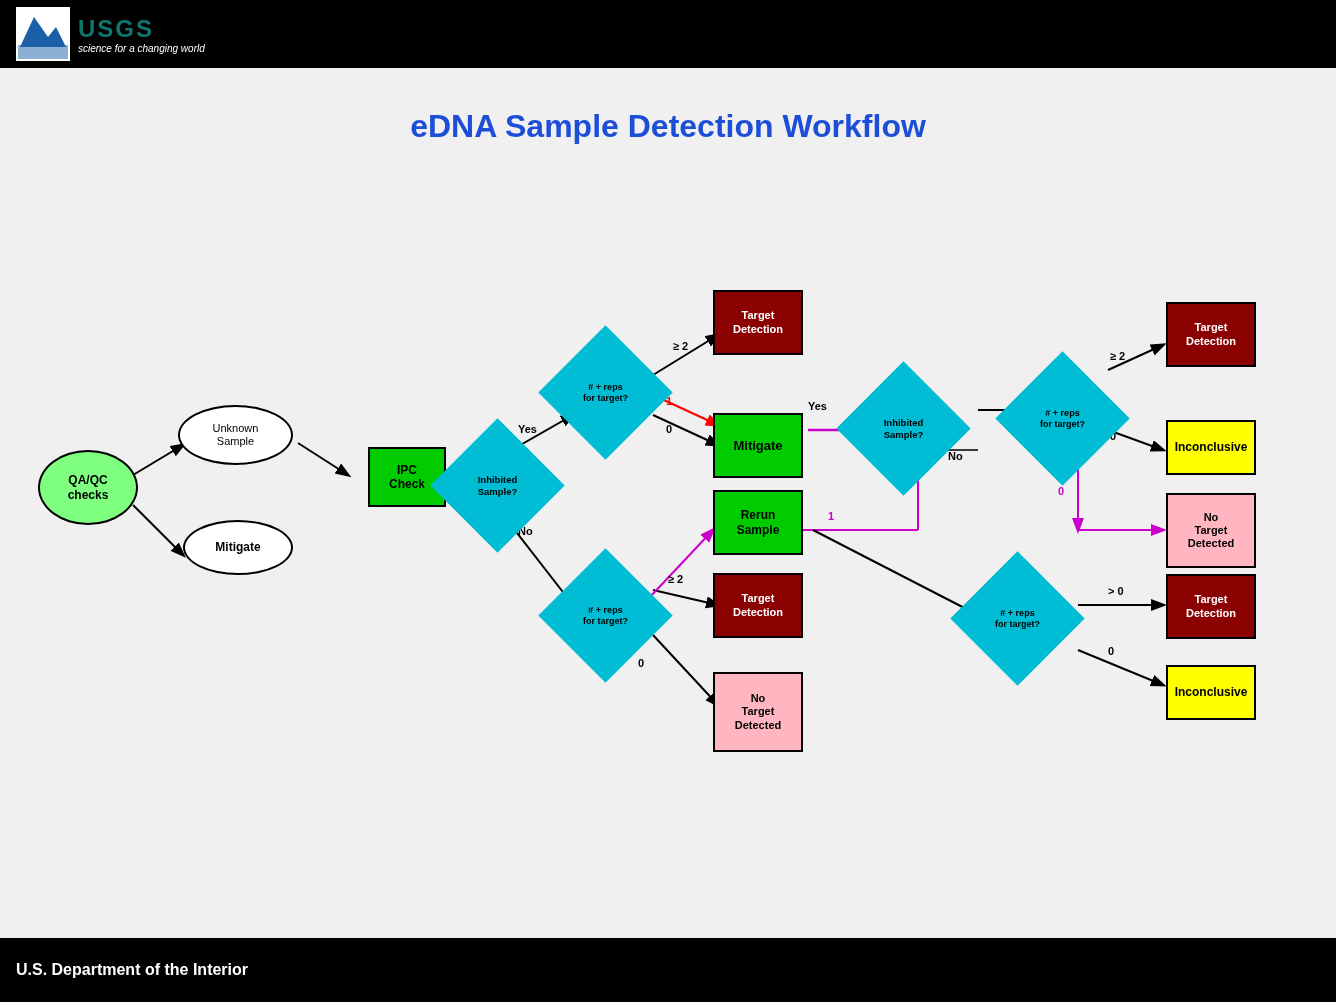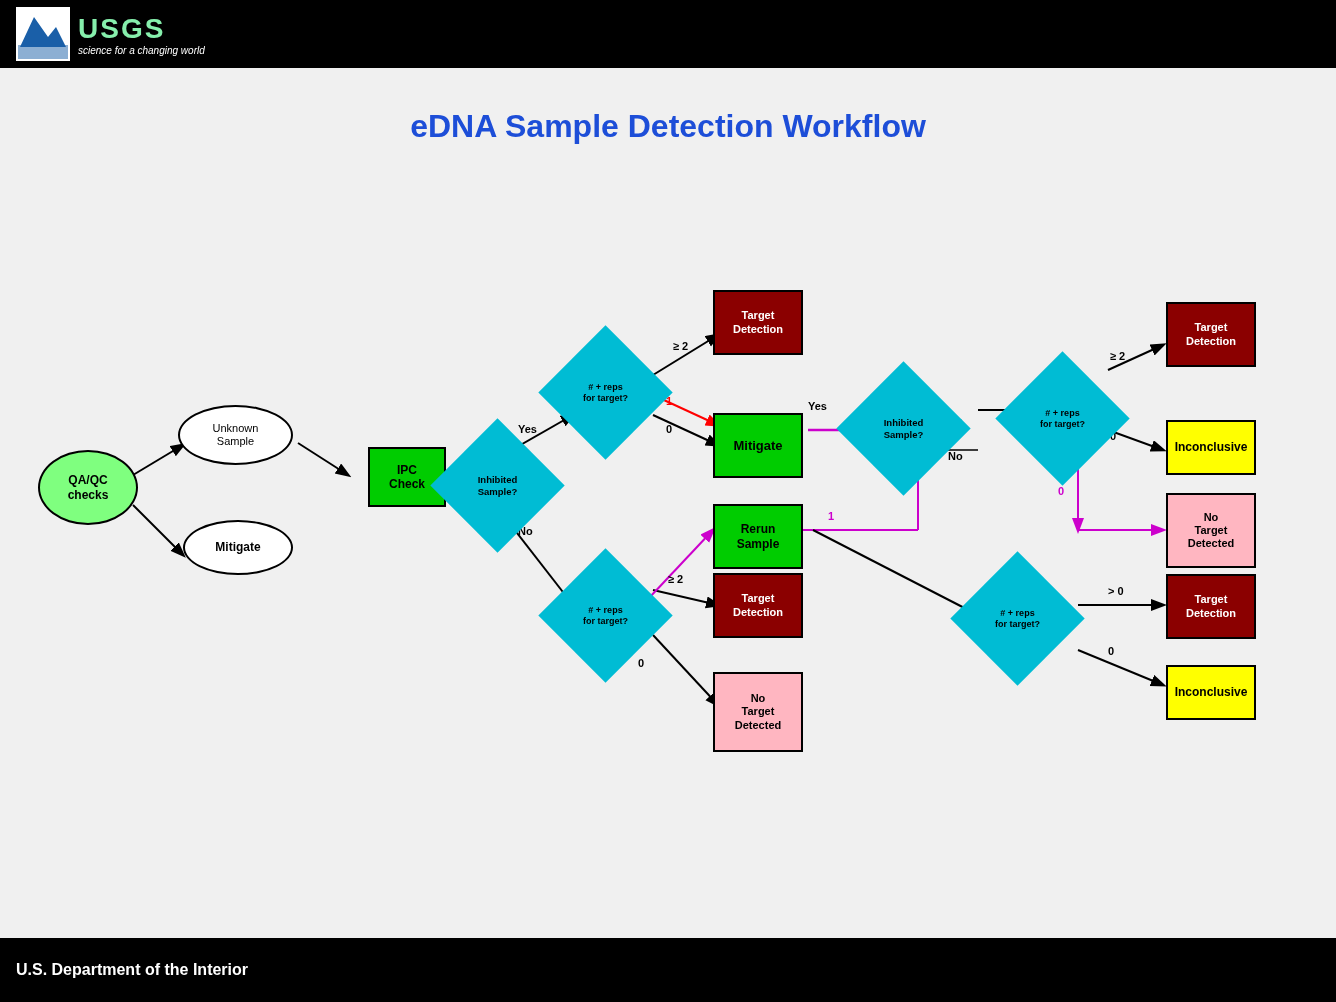--- a/index.html
+++ b/index.html
@@ -13,22 +13,22 @@
       align-items: center;
       padding: 0 16px;
     }
     .logo-box {
       background: #000;
       display: flex;
       align-items: center;
       gap: 8px;
     }
     .logo-text {
-      color: #86efac;
-      font-size: 28px;
+      color: #0f766e;
+      font-size: 24px;
       font-weight: 900;
       letter-spacing: 2px;
     }
     .logo-sub {
       color: #fff;
       font-size: 10px;
       font-style: italic;
     }
 
     
@@ -317,21 +317,21 @@
     <div class="node rect-yellow" style="left:1148px; top:245px; width:90px; height:55px;">
       <span style="font-size:12px; font-weight:bold;">Inconclusive</span>
     </div>
 
     <div class="node rect-pink" style="left:1148px; top:318px; width:90px; height:75px;">
       <span style="white-space:pre-line; font-size:11px; font-weight:bold;">No
 Target
 Detected</span>
     </div>
 
-    <div class="node rect-green" style="left:695px; top:329px; width:90px; height:65px;">
+    <div class="node rect-green" style="left:695px; top:315px; width:90px; height:65px;">
       <span style="white-space:pre-line; font-size:12px; font-weight:bold;">Rerun
 Sample</span>
     </div>
 
     <div class="diamond" style="left:540px; top:393px; width:95px; height:95px;">
       <div class="diamond-inner">
         <span style="white-space:pre-line; font-size:9px; font-weight:bold;"># + reps
 for target?</span>
       </div>
     </div>

